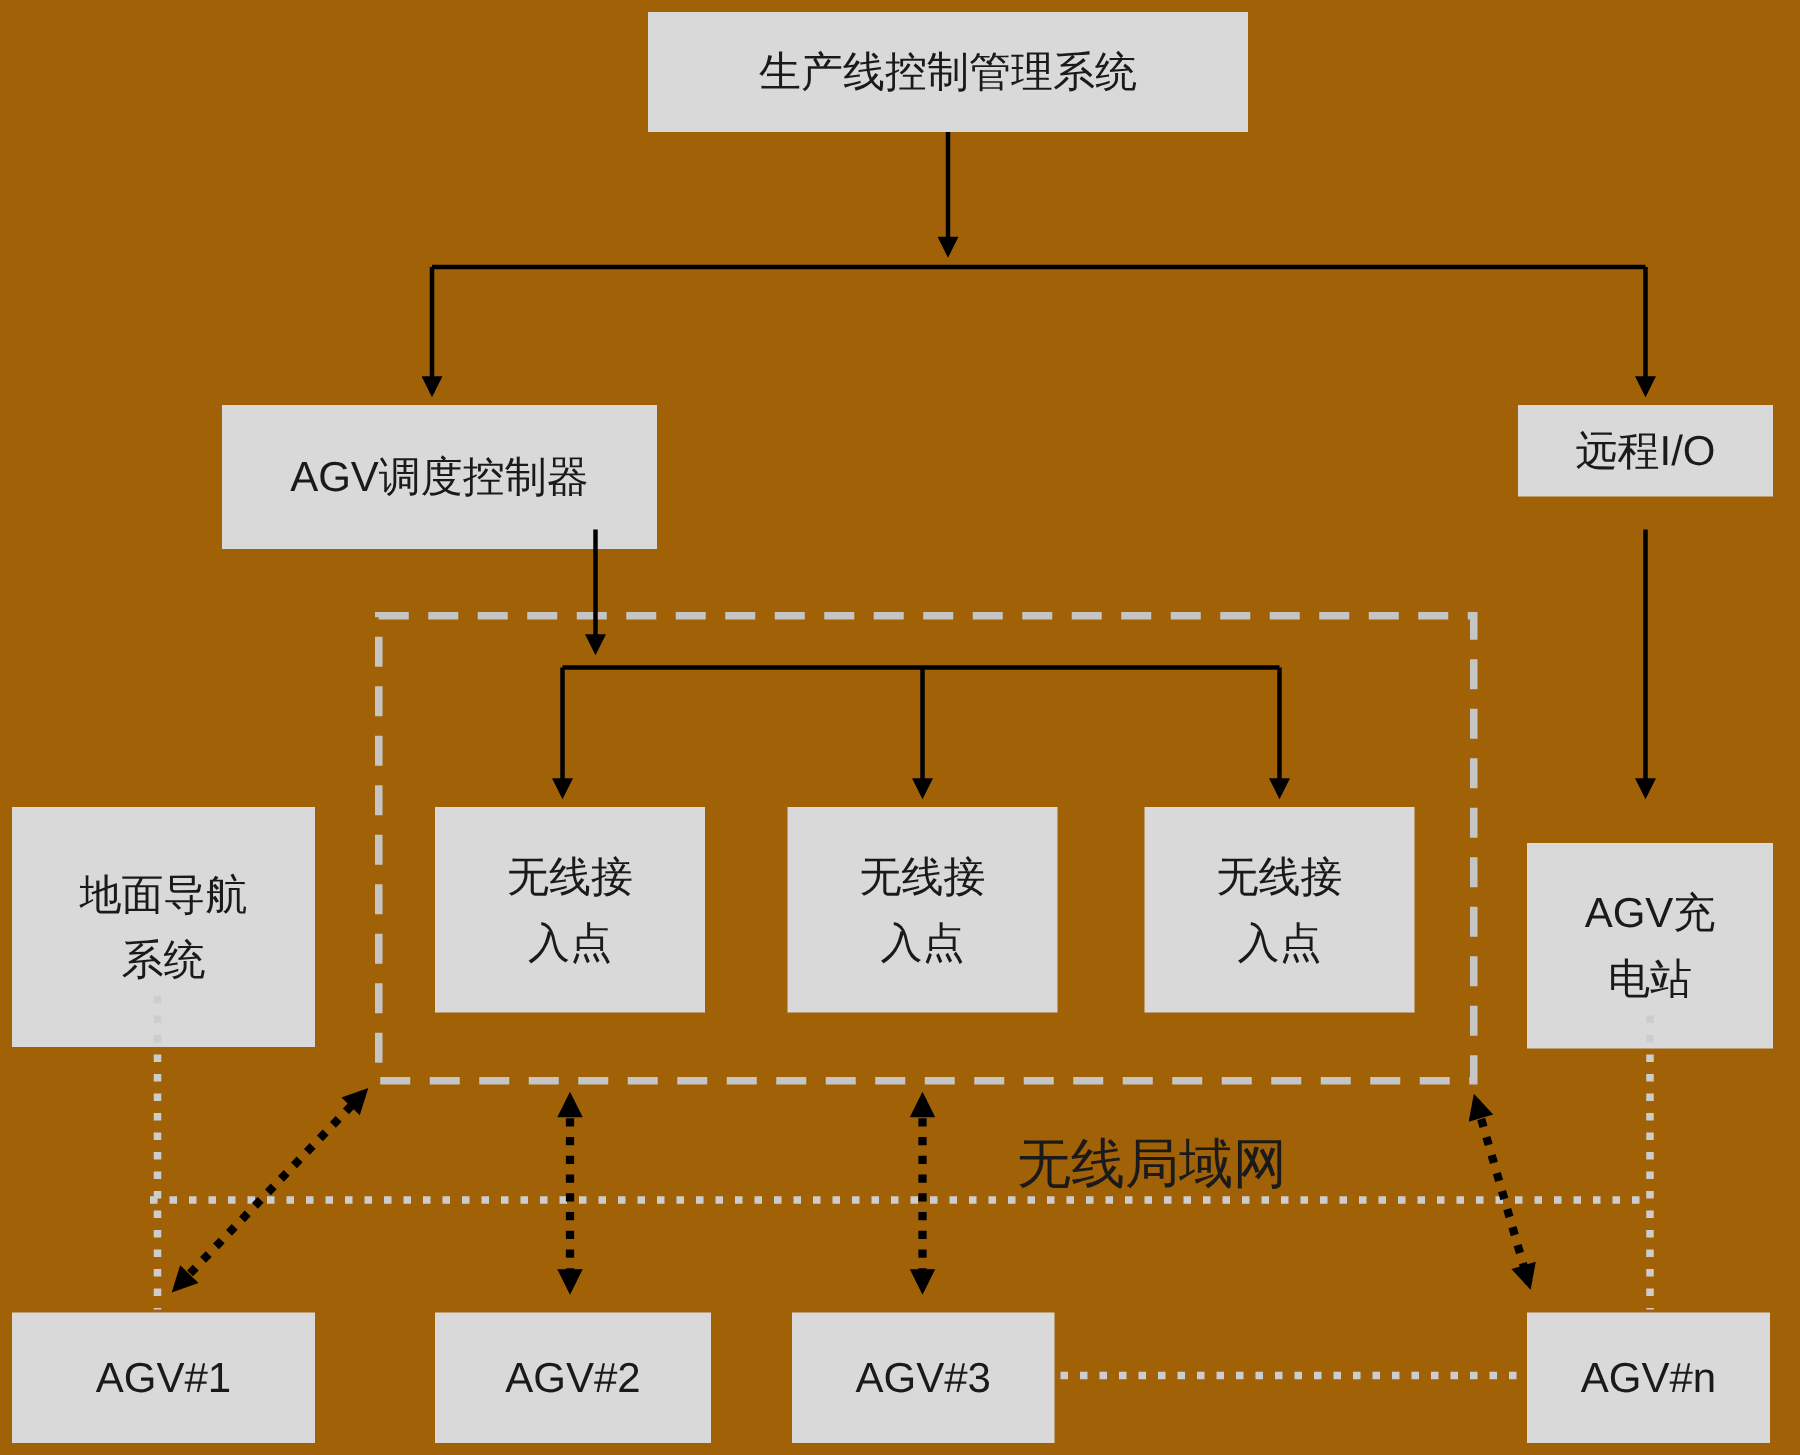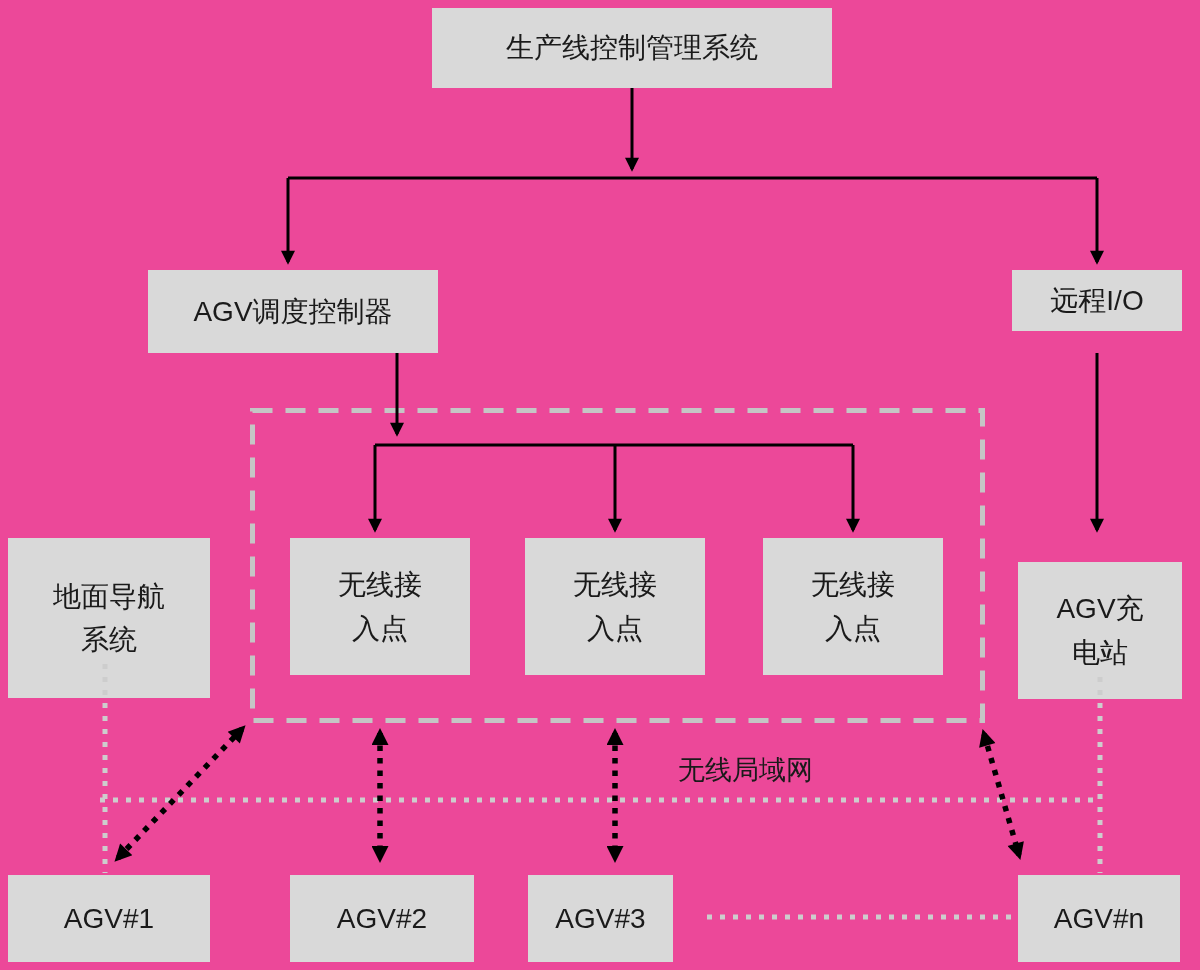--- a/index.html
+++ b/index.html
@@ -4,42 +4,42 @@
 <style>
   html, body {
     margin: 0;
     padding: 0;
     background: #ffffff;
   }
   .canvas {
     position: relative;
     width: 1200px;
     height: 970px;
-    background: #ec4899;
+    background: #a16207;
     font-family: "Liberation Sans", "DejaVu Sans", sans-serif;
     overflow: hidden;
   }
   .node {
     position: absolute;
     background: var(--box-fill, #d9d9d9);
     color: var(--text, #1a1a1a);
     display: flex;
     align-items: center;
     justify-content: center;
     text-align: center;
     font-size: 28px;
   }
   .node span {
     white-space: pre-line;
     line-height: 1.55;
   }
   .floating-label {
     position: absolute;
     color: var(--text, #1a1a1a);
-    font-size: 27px;
+    font-size: 36px;
     white-space: nowrap;
     text-align: right;
   }
   svg.wires {
     position: absolute;
     left: 0;
     top: 0;
     pointer-events: none;
   }
   .wire-solid {
@@ -73,21 +73,21 @@
 </style>
 </head>
 <body>
 
 <div class="canvas">
 
   <div class="node" style="left:432px; top:8px; width:400px; height:80px;">
     <span>生产线控制管理系统</span>
   </div>
 
-  <div class="node" style="left:148px; top:270px; width:290px; height:83px;">
+  <div class="node" style="left:148px; top:270px; width:290px; height:96px;">
     <span>AGV调度控制器</span>
   </div>
 
   <div class="node" style="left:1012px; top:270px; width:170px; height:61px;">
     <span>远程I/O</span>
   </div>
 
   <div class="node" style="left:8px; top:538px; width:202px; height:160px;">
     <span>地面导航
 系统</span>
@@ -114,21 +114,21 @@
   </div>
 
   <div class="node" style="left:8px; top:875px; width:202px; height:87px;">
     <span>AGV#1</span>
   </div>
 
   <div class="node" style="left:290px; top:875px; width:184px; height:87px;">
     <span>AGV#2</span>
   </div>
 
-  <div class="node" style="left:528px; top:875px; width:145px; height:87px;">
+  <div class="node" style="left:528px; top:875px; width:175px; height:87px;">
     <span>AGV#3</span>
   </div>
 
   <div class="node" style="left:1018px; top:875px; width:162px; height:87px;">
     <span>AGV#n</span>
   </div>
 
   <div class="floating-label" style="left:678px; top:752px;">无线局域网</div>
 
   <svg class="wires" width="1200" height="970" viewBox="0 0 1200 970">

